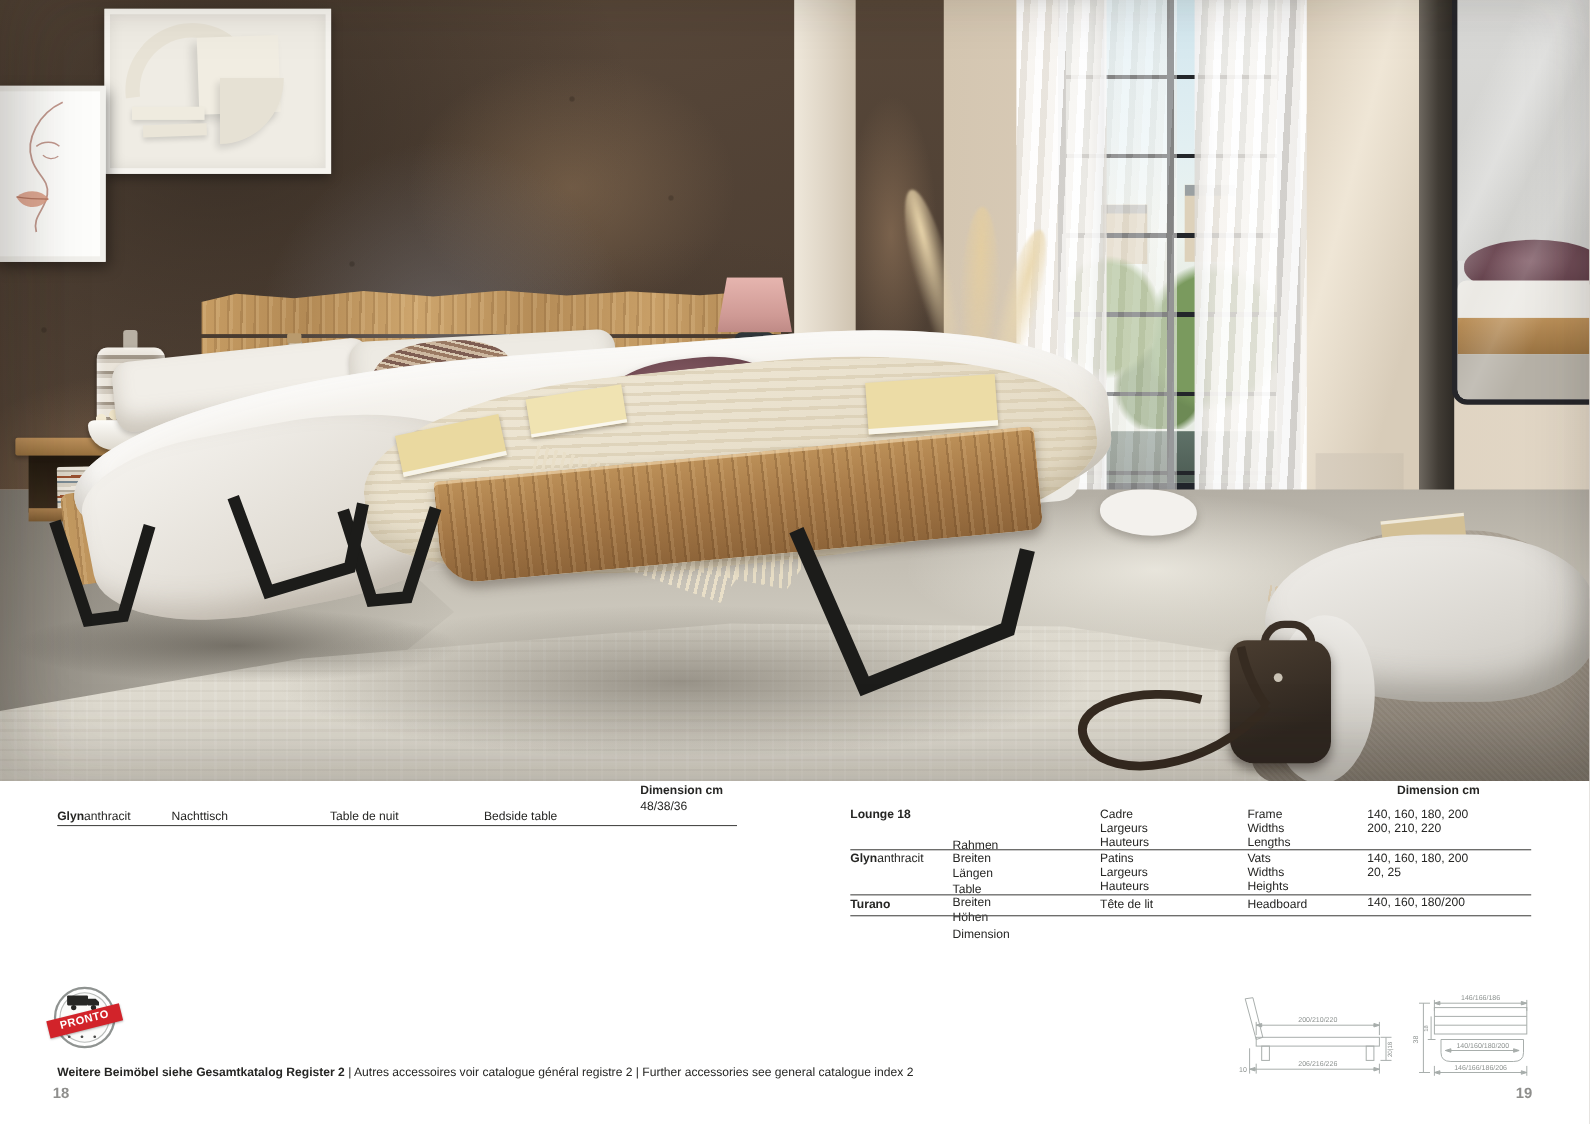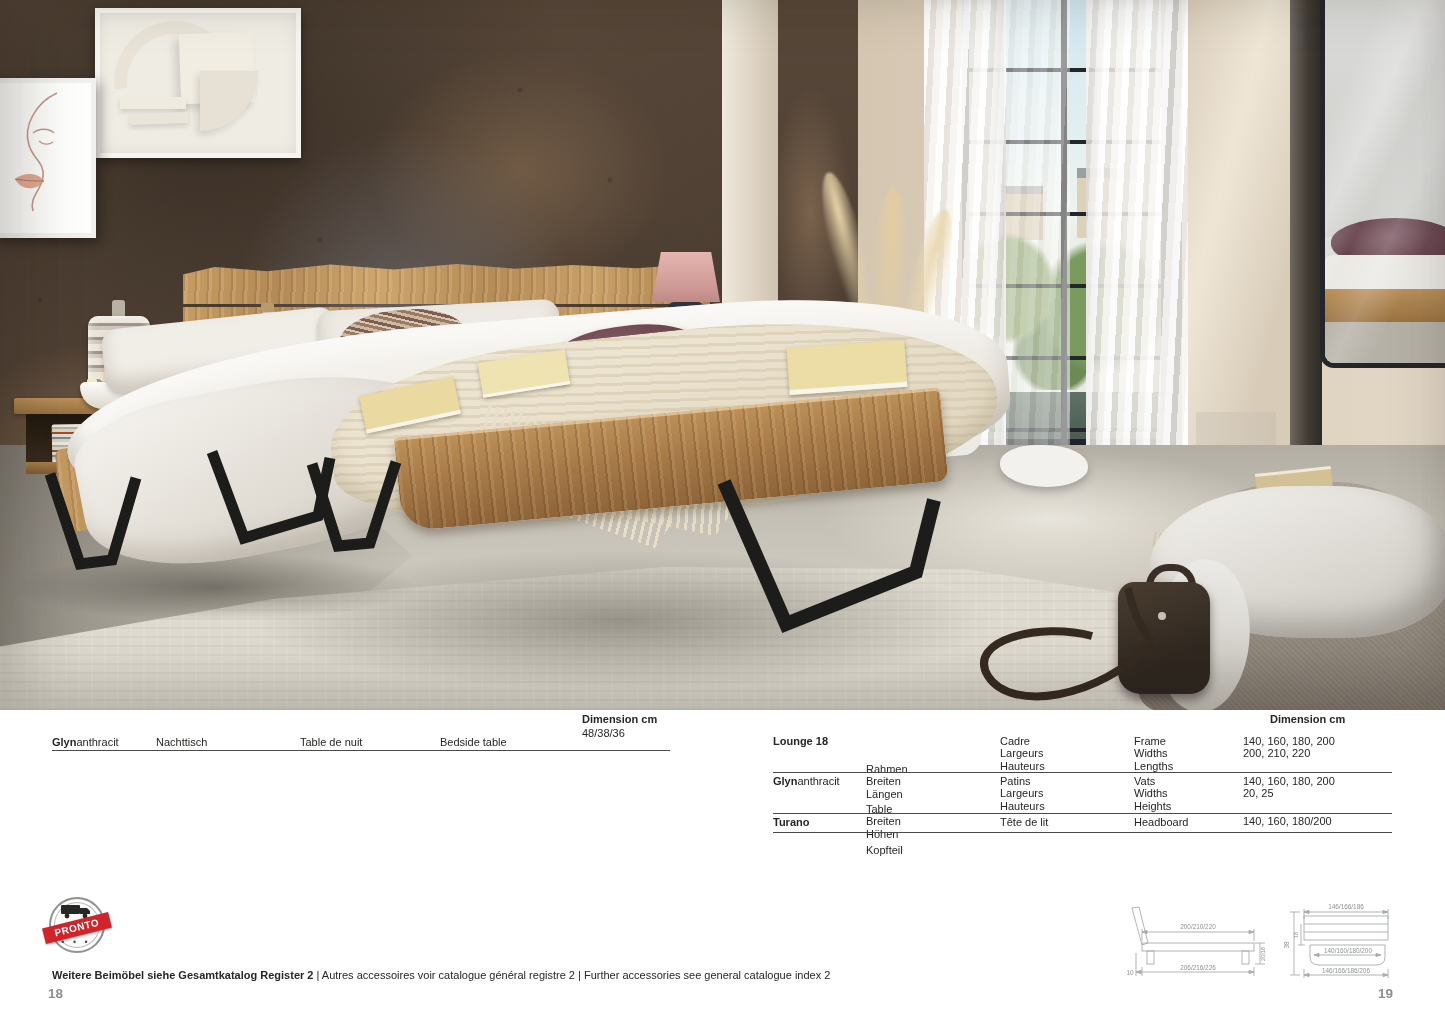--- a/index.html
+++ b/index.html
@@ -421,21 +421,21 @@
           <div></div>
             <div>140, 160, 180, 200</div>
             <div>20, 25</div>
         </div>
       </div>
       <div class="rule" style="left:0;top:102px;width:619px"></div>
 
       <div class="abs" style="top:105px;left:0;width:619px">
         <div class="abs cell c1"><span class="b">Turano</span><span></span></div>
         <div class="abs cell c2">
-            <div>Kopfteil</div>
+            <div>Dimension</div>
           </div>
         <div class="abs cell c3">
             <div>Tête de lit</div>
           </div>
         <div class="abs cell c4">
             <div>Headboard</div>
           </div>
         <div class="abs cell c5" style="top:-1px">
             <div>140, 160, 180/200</div>
           </div>

